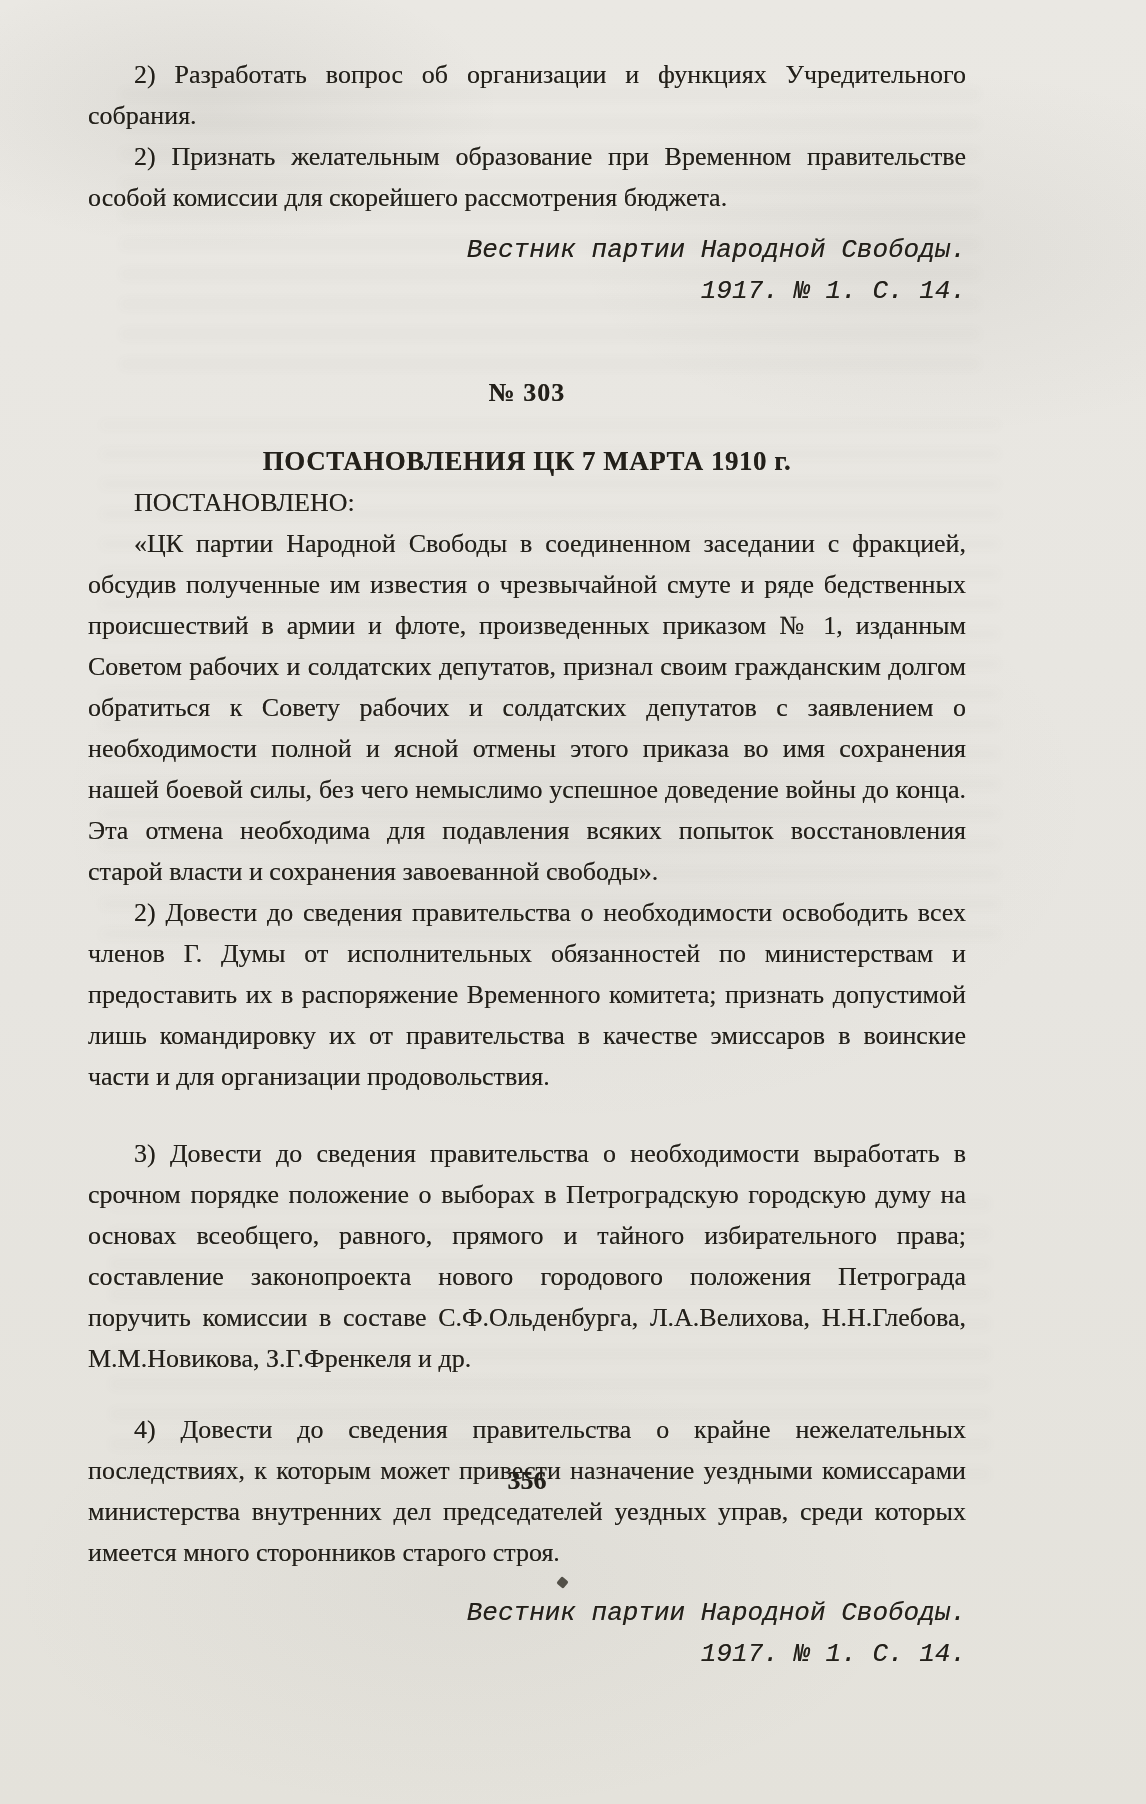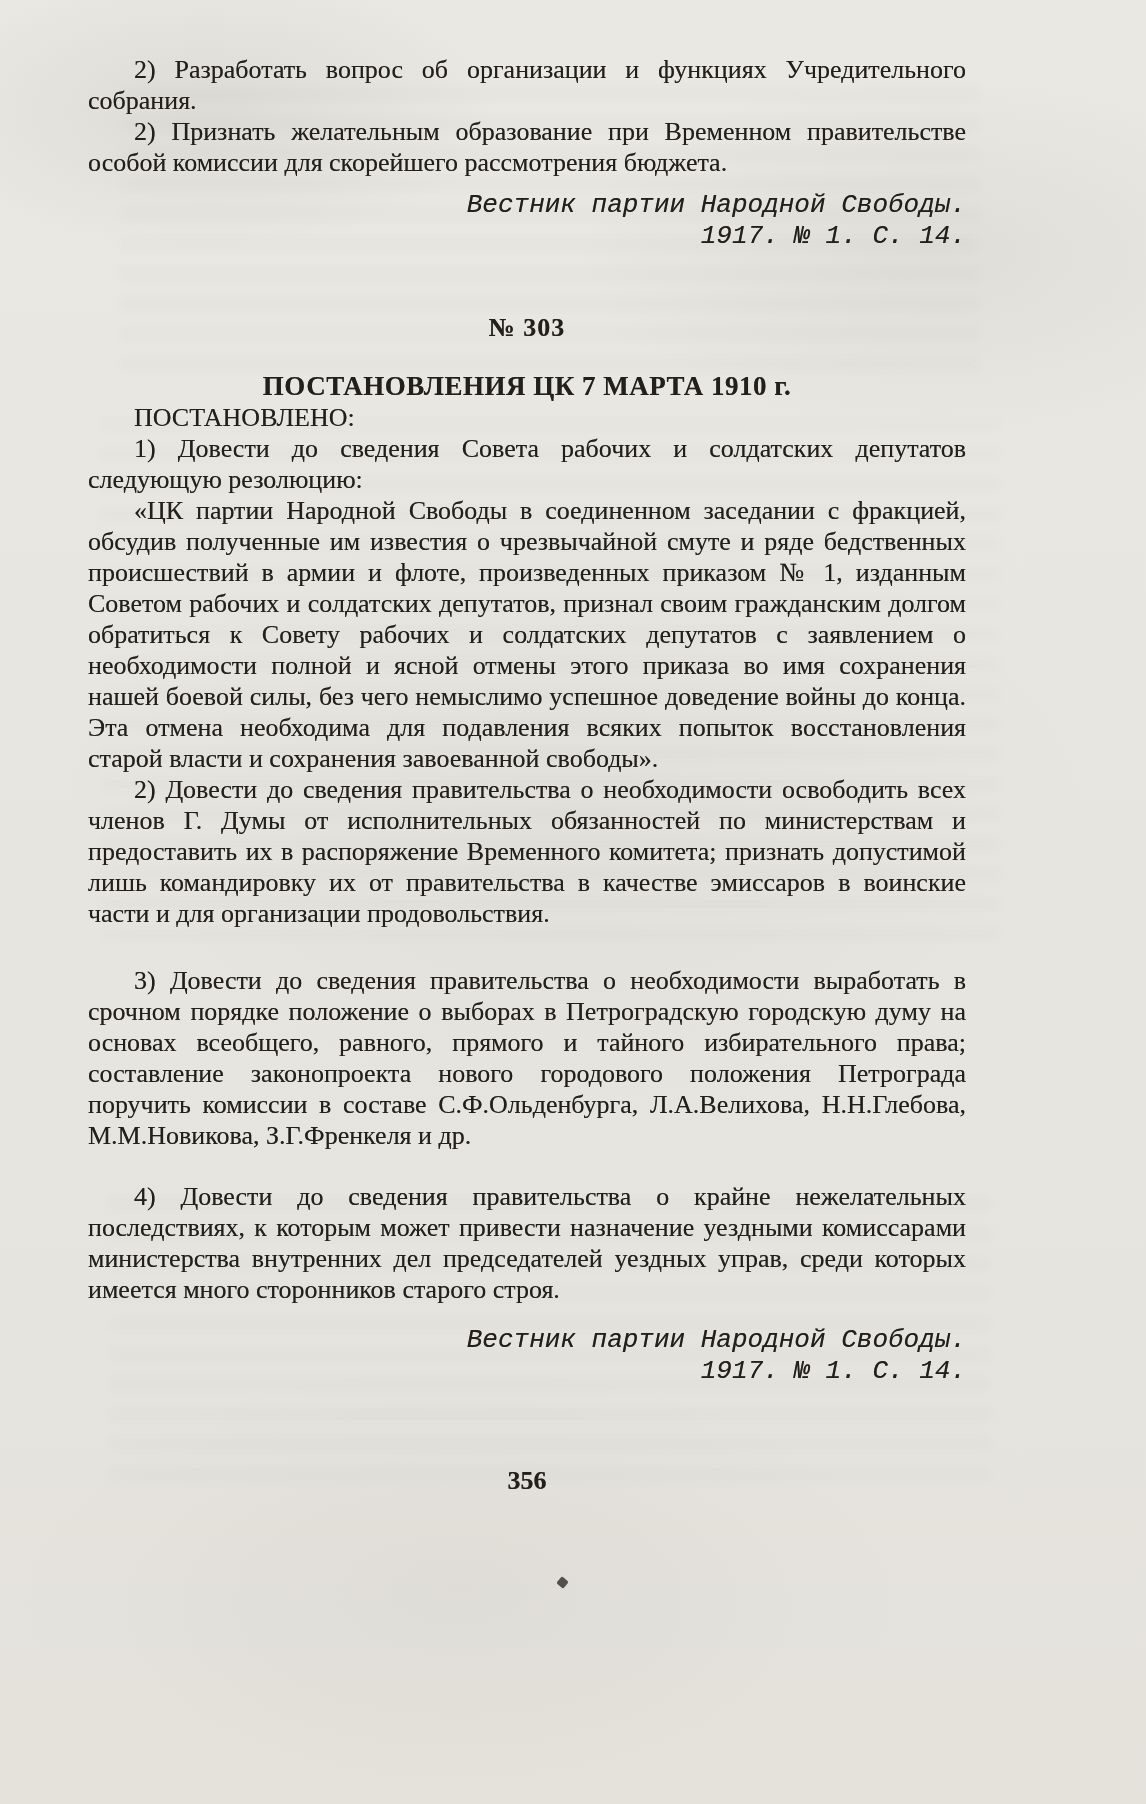--- a/index.html
+++ b/index.html
@@ -38,21 +38,21 @@
   .ghost-1 { left: 120px; top: 70px;   width: 860px; height: 300px; opacity: 0.13; }
   .ghost-2 { left: 100px; top: 420px;  width: 900px; height: 520px; opacity: 0.10; }
   .ghost-3 { left: 110px; top: 1180px; width: 880px; height: 300px; opacity: 0.12; }
 
   .content {
     position: absolute;
     left: 88px;
     top: 54px;
     width: 878px;
     font-size: 26px;
-    line-height: 31px;
+    line-height: 41px;
     text-align: justify;
     text-shadow: 0 0 0.5px rgba(35, 32, 26, 0.55);
   }
   p { margin: 0; }
   .para { text-indent: 46px; }
 
   .src {
     margin-top: 12px;
     text-align: right;
     font-style: italic;
@@ -121,21 +121,20 @@
       <span class="line">Вестник партии Народной Свободы.</span>
       <span class="line">1917. № 1. С. 14.</span>
     </div>
 
     <div class="docnum">№ 303</div>
 
     <div class="doctitle">ПОСТАНОВЛЕНИЯ ЦК 7 МАРТА 1910 г.</div>
 
     <p class="para resolved">ПОСТАНОВЛЕНО:</p>
 
-    <p class="para">1) Довести до сведения Совета рабочих и солдатских депутатов следующую резолюцию:</p>
 
     <p class="para">«ЦК партии Народной Свободы в соединенном заседании с фракцией, обсудив полученные им известия о чрезвычайной смуте и ряде бедственных происшествий в армии и флоте, произведенных приказом № 1, изданным Советом рабочих и солдатских депутатов, признал своим гражданским долгом обратиться к Совету рабочих и солдатских депутатов с заявлением о необходимости полной и ясной отмены этого приказа во имя сохранения нашей боевой силы, без чего немыслимо успешное доведение войны до конца. Эта отмена необходима для подавления всяких попыток восстановления старой власти и сохранения завоеванной свободы».</p>
 
     <p class="para gap-sm">2) Довести до сведения правительства о необходимости освободить всех членов Г. Думы от исполнительных обязанностей по министерствам и предоставить их в распоряжение Временного комитета; признать допустимой лишь командировку их от правительства в качестве эмиссаров в воинские части и для организации продовольствия.</p>
 
     <p class="para gap-lg">3) Довести до сведения правительства о необходимости выработать в срочном порядке положение о выборах в Петроградскую городскую думу на основах всеобщего, равного, прямого и тайного избирательного права; составление законопроекта нового городового положения Петрограда поручить комиссии в составе С.Ф.Ольденбурга, Л.А.Велихова, Н.Н.Глебова, М.М.Новикова, З.Г.Френкеля и др.</p>
 
     <p class="para gap-md">4) Довести до сведения правительства о крайне нежелательных последствиях, к которым может привести назначение уездными комиссарами министерства внутренних дел председателей уездных управ, среди которых имеется много сторонников старого строя.</p>
 
     <div class="src src-bottom">

